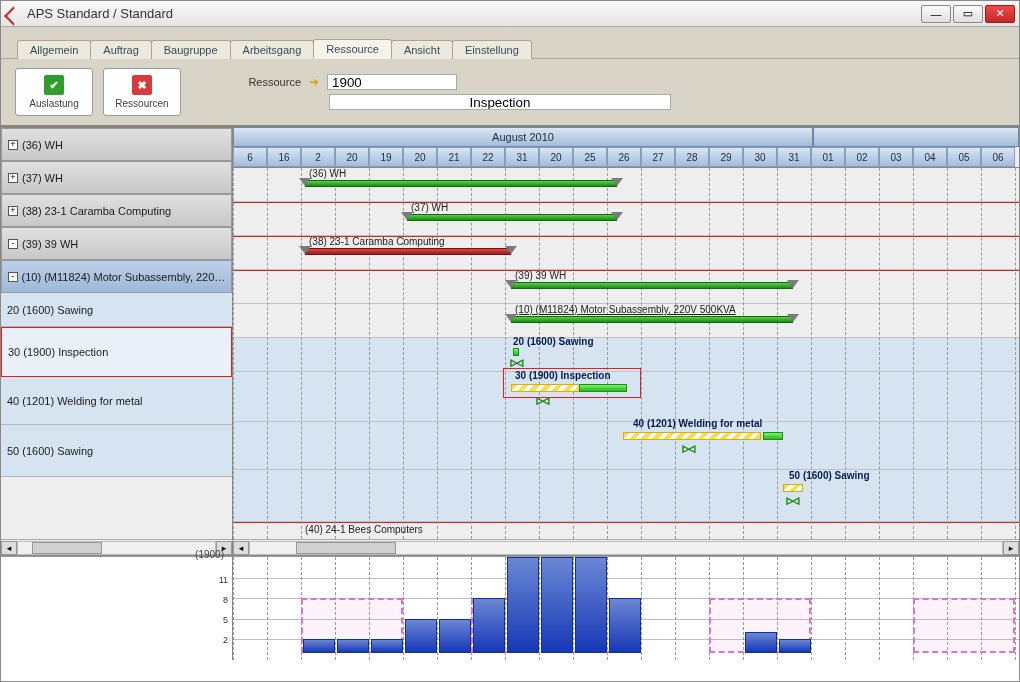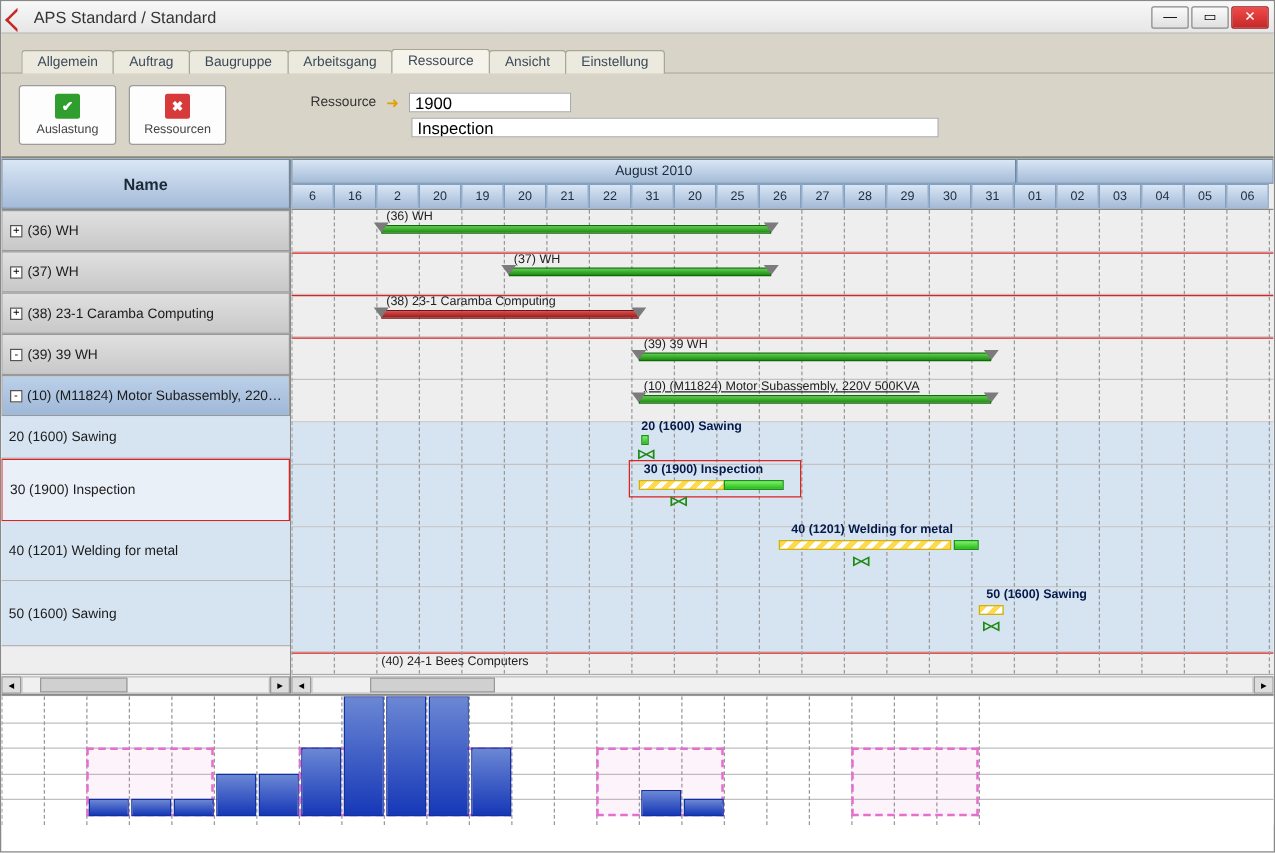--- a/index.html
+++ b/index.html
@@ -167,29 +167,28 @@
   </div>
   <div class="field-row">
     <div class="field-line">
       <span class="field-lbl">Ressource</span>
       <span class="arrow-icon">➜</span>
       <input class="txtinput" style="width: 130px;" value="1900">
     </div>
     <div class="field-line">
       <span class="field-lbl"></span>
       <span style="width:12px"></span>
-      <input class="txtinput" style="width: 422px;" value="Inspection">
+      <input class="txtinput" style="width: 342px; text-align: center;" value="Inspection">
     </div>
   </div>
 </div>
 
 <div class="ganttwrap">
 
   <div class="leftpane">
-    <div class="hdrcell">Name</div>
     <div class="rowsarea-left">
       <div class="row header-item">
         <span class="exp">+</span>
         <span class="rlabel">(36)  WH</span>
       </div>
       <div class="row header-item">
         <span class="exp">+</span>
         <span class="rlabel">(37)  WH</span>
       </div>
       <div class="row header-item">
@@ -349,20 +348,27 @@
       <div class="sb-btn">◂</div>
       <div class="sb-track">
         <div class="sb-thumb" style="left:46px; width:100px"></div>
       </div>
       <div class="sb-btn">▸</div>
     </div>
   </div>
 </div>
 
 <div class="bottomchart">
+  <div class="bc-left">
+    <span class="partial">(1900)</span>
+    <span class="axis-lbl" style="top:18px">11</span>
+    <span class="axis-lbl" style="top:38px">8</span>
+    <span class="axis-lbl" style="top:58px">5</span>
+    <span class="axis-lbl" style="top:78px">2</span>
+  </div>
   <div class="bc-right" id="bcright">
 
   <div class="hline" style="top: 82.2857px;"></div>
       <div class="hline" style="top: 61.7143px;"></div>
       <div class="hline" style="top: 41.1429px;"></div>
       <div class="hline" style="top: 20.5714px;"></div>
       <div class="vline" style="left: 0px;"></div>
       <div class="vline" style="left: 34px;"></div>
       <div class="vline" style="left: 68px;"></div>
       <div class="vline" style="left: 102px;"></div>

